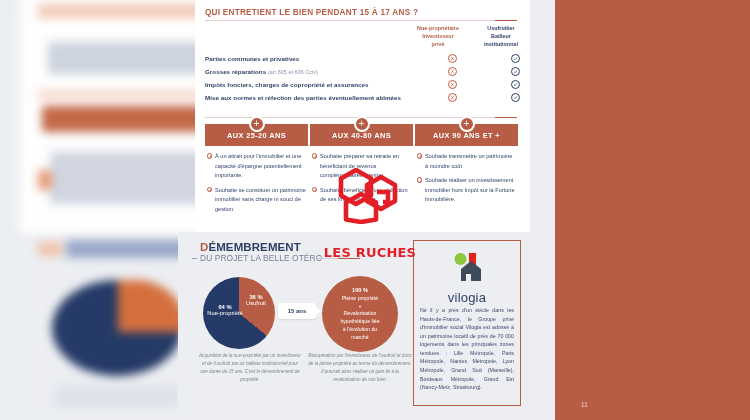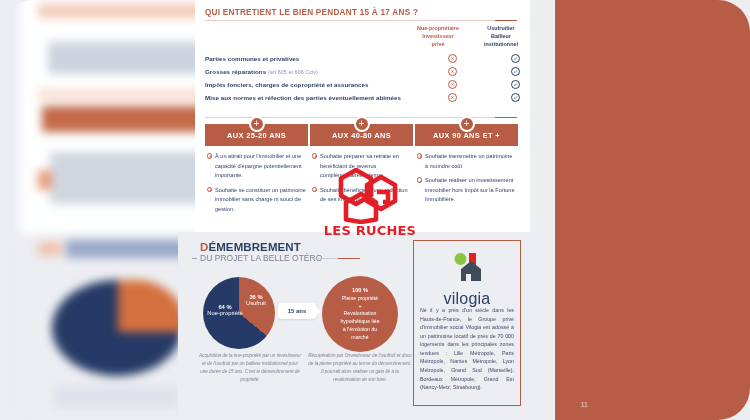--- a/index.html
+++ b/index.html
@@ -2,21 +2,21 @@
 <html><head>
 <meta charset="utf-8">
 <style>
   * { box-sizing: border-box; margin: 0; padding: 0; }
   html, body {
     width: 750px; height: 420px;
     overflow: hidden;
     background: #eceef2;
     font-family: "Liberation Sans", sans-serif;
   }
-  #screen { position: relative; width: 750px; height: 420px; overflow: hidden; background: #eceef2; border-radius: 32px; }
+  #screen { position: relative; width: 750px; height: 420px; overflow: hidden; background: #eceef2; }
 
   
   .bg-page {
     position: absolute; left: 20px; top: -6px; width: 210px; height: 242px;
     background: #ffffff;
     filter: blur(5px);
     opacity: .95;
   }
   .bg-page .bar { position: absolute; border-radius: 1px; }
   .bg-strip-left { position: absolute; left: 0; top: 0; width: 22px; height: 420px; background: #eceef2; filter: blur(4px); }
@@ -55,21 +55,21 @@
           background: #b85d45; border: 2px solid #fff; color: #fff; font-size: 10px; line-height: 12px; text-align:center; font-weight: normal; }
   .bullets { position: absolute; top: 152px; width: 100px; }
   .bullet { position: relative; padding-left: 8px; font-size: 5.6px; line-height: 1.72; color: #2e3f66; margin-bottom: 5px; }
   .bullet .dot { position: absolute; left: 0; top: 1.2px; width: 5.4px; height: 5.4px; border-radius: 50%; border: .7px solid #c8553d; }
   .bullet .dot:after { content:""; position:absolute; left:1px; top:2.1px; width:3px; height:.7px; background:#c8553d; transform: rotate(-45deg); }
 
   
   .ruches { position: absolute; left: 300px; top: 168px; width: 140px; text-align: center; z-index: 30; }
   .ruches svg { display:block; margin: 0 auto; }
   .ruches .name { font-family: "DejaVu Sans", sans-serif; font-weight: bold; color: #e41e26; line-height: 1.02; letter-spacing: .2px; }
-  .ruches .l1 { font-size: 13px; }
+  .ruches .l1 { font-size: 13px; margin-top: 22px; }
   .ruches .l2 { font-size: 13px; }
 
   
   .dem-title { position: absolute; left: 200px; top: 241px; font-size: 11.5px; font-weight: bold; color: #2e3f66; letter-spacing: .1px; }
   .dem-title .cap { color: #b85d45; }
   .dem-sub-real { position: absolute; left: 198px; top: 253px; font-size: 8.4px; color: #7a8096; letter-spacing: .1px; }
   .dem-dash { position:absolute; left:192px; top:258px; width:5px; height:1px; background:#9aa0b2; }
   .dem-rule { position: absolute; top: 258px; height: 1px; background: #c9ccd6; }
   .dem-rule-accent { position: absolute; top: 257.5px; height: 1.8px; background: #b85d45; }
 
@@ -82,21 +82,21 @@
           font-size: 6px; font-weight: bold; color: #2e3f66; box-shadow: 0 1px 2px rgba(0,0,0,.1); }
   .pill:after { content:""; position:absolute; right:-5px; top:3px; width:0;height:0; border-left:6px solid #fff; border-top:5px solid transparent; border-bottom:5px solid transparent; }
 
   .circ { position:absolute; border-radius:50%; background:#b85d45; color:#fff; display:flex; flex-direction:column;
           align-items:center; justify-content:center; text-align:center; font-size:5.2px; line-height:1.5; }
   .circ .big { font-size:5.6px; font-weight:bold; }
   .cap-real { position: absolute; font-size: 4.6px; line-height: 1.75; color: #7c8291; font-style: italic; text-align: center; }
 
   
   .vilo-box { position: absolute; left: 413px; top: 240px; width: 108px; height: 166px; border: 1.2px solid #b85d45; background: #eceef2; }
-  .vilo-name { position:absolute; left:413px; top:290px; width:108px; text-align:center; font-size:16px; color:#2e3f66; letter-spacing:.2px; }
+  .vilo-name { position:absolute; left:413px; top:290px; width:108px; text-align:center; font-size:13px; color:#2e3f66; letter-spacing:.2px; }
   .vilo-text { position:absolute; left:420px; top:306px; width:94px; font-size:5.3px; line-height:1.62; color:#3f4a6b; text-align:justify; }
 
   
   .pnum-block { position:absolute; right:0; top:0; width:195px; height:420px; background:#b85d45; }
   .pnum-gap { position:absolute; left:530px; top:0; width:20px; height:420px; background:#eceef2; }
   .pnum { position:absolute; right:162px; bottom:12px; font-size:7px; color:#e8cfc6; }
 </style>
 </head>
 <body>
 

